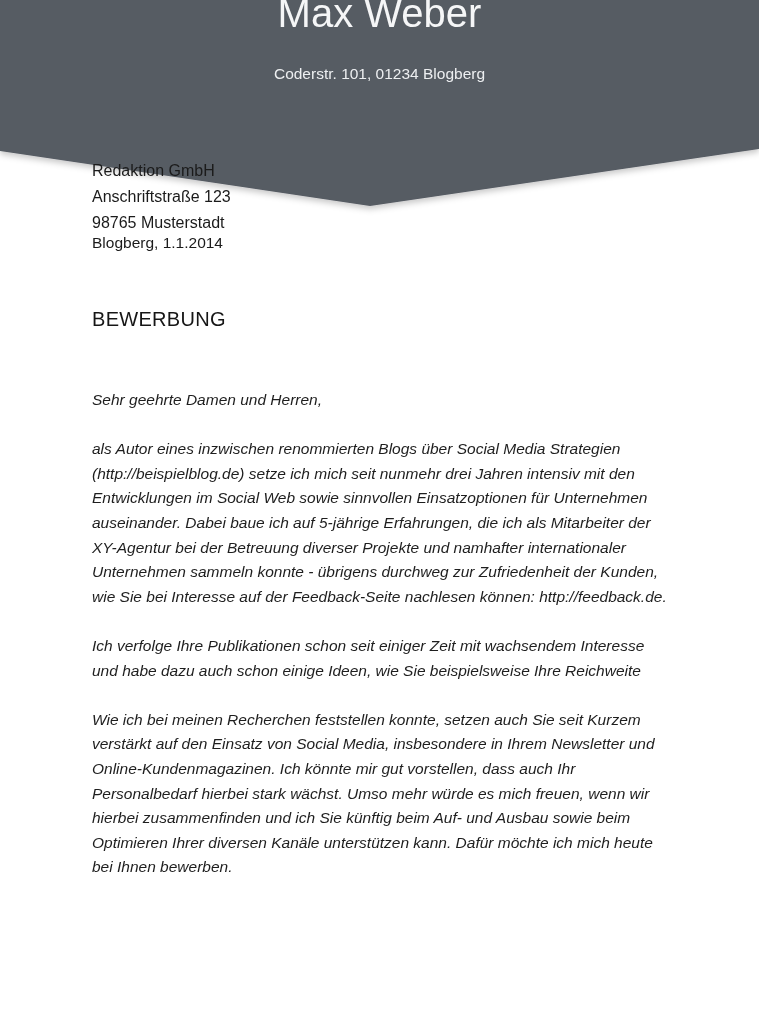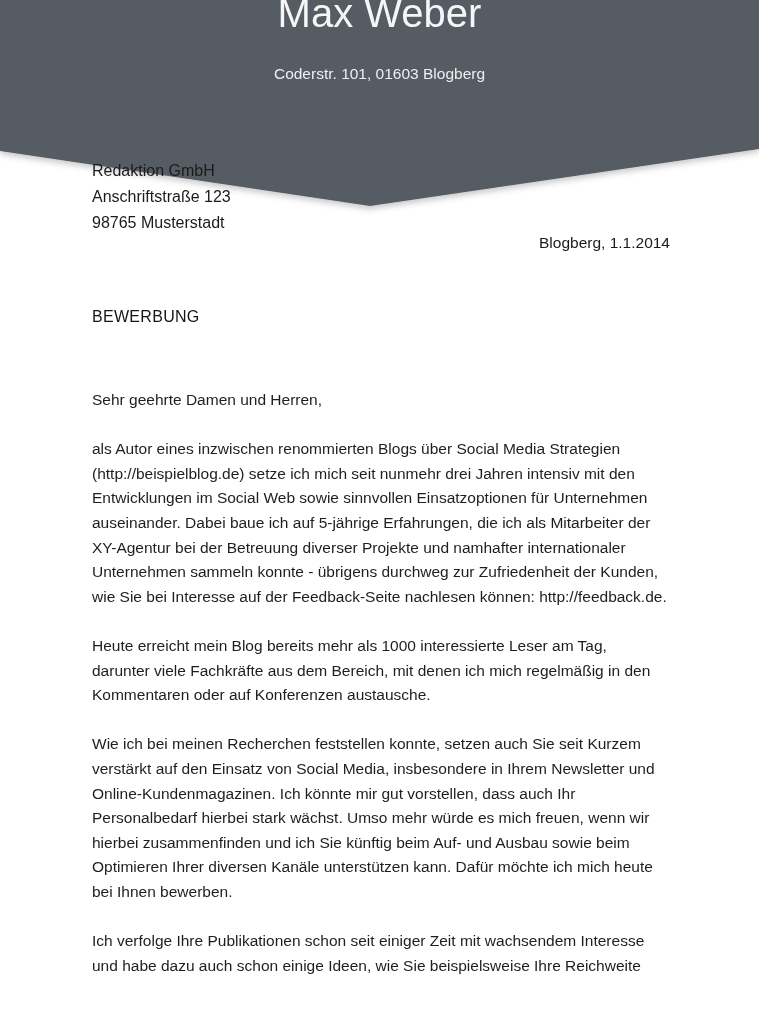--- a/index.html
+++ b/index.html
@@ -31,82 +31,79 @@
 
   #recipient-address {
     top: 158px; left: 92px;
     font-size: 16px; line-height: 26px;
     white-space: pre-line;
     color: #1b1b1b;
   }
 
   #date-line {
     top: 234px; left: 92px; width: 578px;
-    text-align: right;
     font-size: 15.5px;
     color: #1b1b1b;
   }
 
   #subject-line {
     top: 308px; left: 92px;
-    font-size: 16px;
+    font-size: 20px;
     letter-spacing: 0.3px;
     color: #161616;
   }
 
   #letter-body {
     top: 388px; left: 92px; width: 584px;
     font-size: 15.5px; line-height: 24.6px;
     color: #1e1e1e;
   }
   #letter-body p {
     margin: 0 0 24.6px 0;
     white-space: pre-line;
+    font-style: italic;
   }
 </style>
 </head>
 <body>
 
 <svg id="header-shape-svg" class="abs" width="759" height="220">
   <defs>
     <filter id="flap-shadow" x="-10%" y="-10%" width="120%" height="130%">
       <feDropShadow dx="0" dy="3" stdDeviation="3" flood-color="#000000" flood-opacity="0.22"></feDropShadow>
     </filter>
   </defs>
   <polygon points="0,0 759,0 759,149 370,206 0,151" filter="url(#flap-shadow)" fill="#565b63"></polygon>
 </svg>
 
 <div id="applicant-name" class="abs">Max Weber</div>
 
 <div id="header-contact" class="abs">
-  <div>Coderstr. 101, 01603 Blogberg</div>
+  <div>Coderstr. 101, 01234 Blogberg</div>
 </div>
 
 <div id="recipient-address" class="abs">Redaktion GmbH
 Anschriftstraße 123
 98765 Musterstadt</div>
 
 <div id="date-line" class="abs">Blogberg, 1.1.2014</div>
 
 <div id="subject-line" class="abs">BEWERBUNG</div>
 
 <div id="letter-body" class="abs">
   <p>Sehr geehrte Damen und Herren,</p>
   <p>als Autor eines inzwischen renommierten Blogs über Social Media Strategien
 (http://beispielblog.de) setze ich mich seit nunmehr drei Jahren intensiv mit den
 Entwicklungen im Social Web sowie sinnvollen Einsatzoptionen für Unternehmen
 auseinander. Dabei baue ich auf 5-jährige Erfahrungen, die ich als Mitarbeiter der
 XY-Agentur bei der Betreuung diverser Projekte und namhafter internationaler
 Unternehmen sammeln konnte - übrigens durchweg zur Zufriedenheit der Kunden,
 wie Sie bei Interesse auf der Feedback-Seite nachlesen können: http://feedback.de.</p>
-  <p>Heute erreicht mein Blog bereits mehr als 1000 interessierte Leser am Tag,
-darunter viele Fachkräfte aus dem Bereich, mit denen ich mich regelmäßig in den
-Kommentaren oder auf Konferenzen austausche.</p>
+  <p>Ich verfolge Ihre Publikationen schon seit einiger Zeit mit wachsendem Interesse
+und habe dazu auch schon einige Ideen, wie Sie beispielsweise Ihre Reichweite</p>
   <p>Wie ich bei meinen Recherchen feststellen konnte, setzen auch Sie seit Kurzem
 verstärkt auf den Einsatz von Social Media, insbesondere in Ihrem Newsletter und
 Online-Kundenmagazinen. Ich könnte mir gut vorstellen, dass auch Ihr
 Personalbedarf hierbei stark wächst. Umso mehr würde es mich freuen, wenn wir
 hierbei zusammenfinden und ich Sie künftig beim Auf- und Ausbau sowie beim
 Optimieren Ihrer diversen Kanäle unterstützen kann. Dafür möchte ich mich heute
 bei Ihnen bewerben.</p>
-  <p>Ich verfolge Ihre Publikationen schon seit einiger Zeit mit wachsendem Interesse
-und habe dazu auch schon einige Ideen, wie Sie beispielsweise Ihre Reichweite</p>
 </div>
 
 </body></html>

